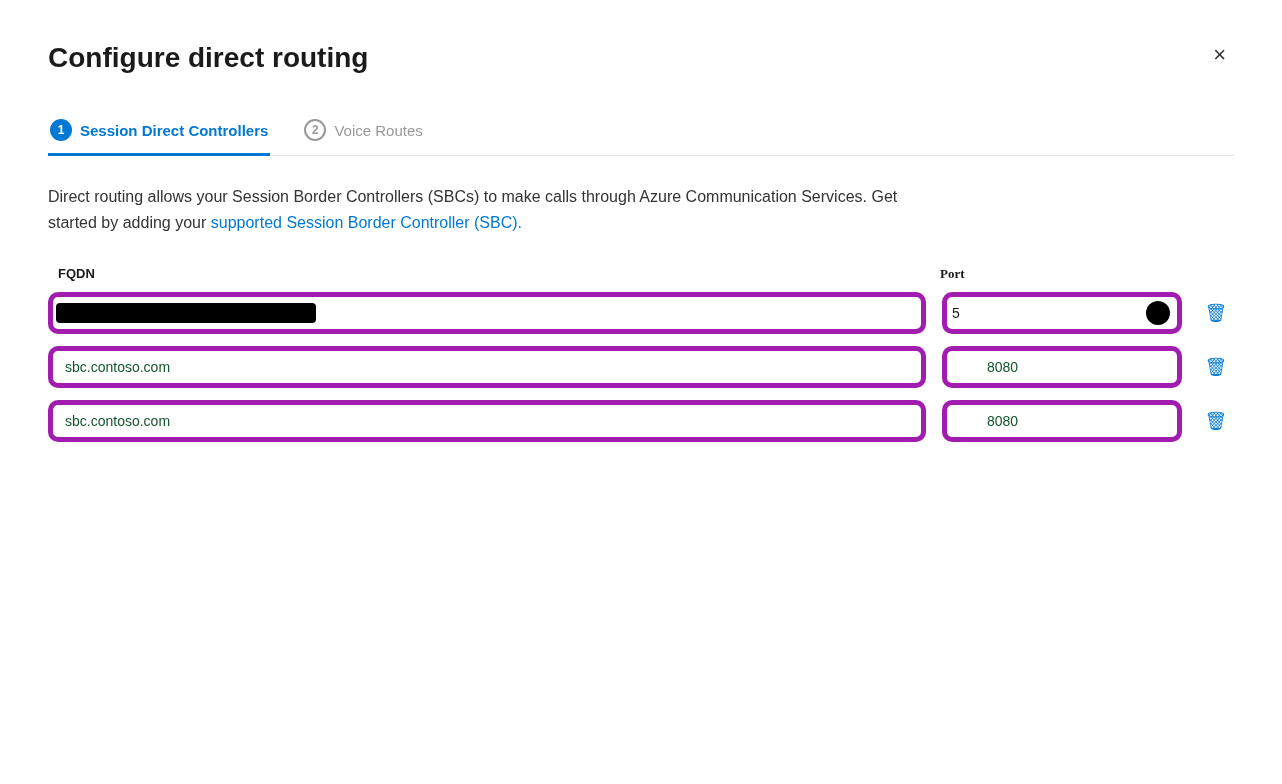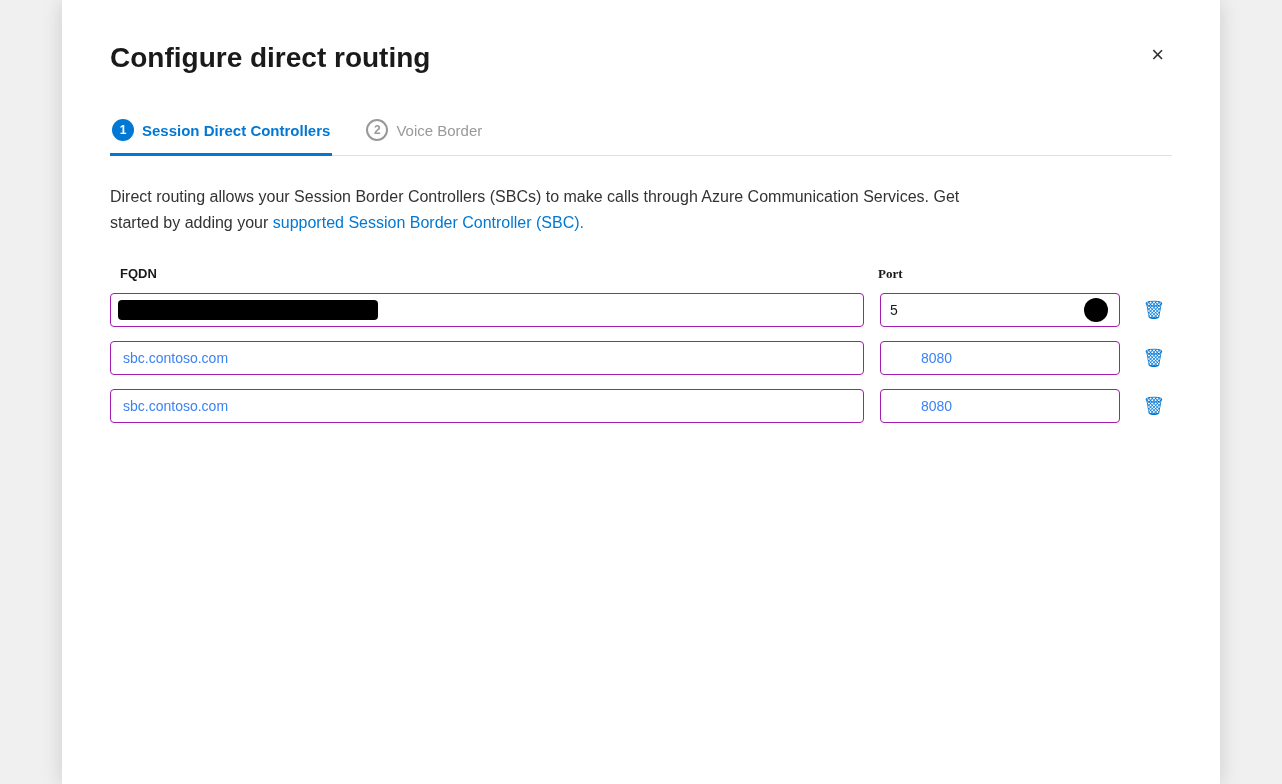--- a/index.html
+++ b/index.html
@@ -12,21 +12,21 @@
       font-family: 'Segoe UI', -apple-system, BlinkMacSystemFont, sans-serif;
       background: #f0f0f0;
       display: flex;
       justify-content: center;
       align-items: center;
       min-height: 100vh;
     }
 
     .dialog {
       background: #ffffff;
-      width: 1158px;
+      width: 1282px;
       min-height: 784px;
       position: relative;
       padding: 40px 48px;
       box-shadow: 0 2px 20px rgba(0,0,0,0.15);
     }
 
     .dialog-header {
       display: flex;
       justify-content: space-between;
       align-items: flex-start;
@@ -149,25 +149,25 @@
     .row {
       display: flex;
       gap: 16px;
       align-items: center;
       margin-bottom: 12px;
     }
 
     .input-field {
       width: 100%;
       padding: 8px 12px;
-      border: 1px solid #a21caf;
-      border-radius: 4px;
+      border: 5px solid #a21caf;
+      border-radius: 10px;
       font-size: 14px;
       font-family: inherit;
-      color: #3b82f6;
+      color: #14532d;
       outline: none;
     }
 
     .fqdn-input {
       flex: 1;
     }
 
     .port-input {
       width: 240px;
       padding-left: 40px;
@@ -216,21 +216,21 @@
     <button class="close-button">×</button>
   </div>
 
   <div class="tabs">
     <div class="tab active">
       <span class="tab-number">1</span>
       <span>Session Direct Controllers</span>
     </div>
     <div class="tab inactive">
       <span class="tab-number">2</span>
-      <span>Voice Border</span>
+      <span>Voice Routes</span>
     </div>
   </div>
 
   <p class="description">
     <span>Direct routing allows your Session Border Controllers (SBCs) to make calls through Azure Communication Services. Get started by adding your </span><a href="#">supported Session Border Controller (SBC).</a>
   </p>
 
   <div class="table-header">
     <div class="col-fqdn">
       <span class="column-label">FQDN</span>

